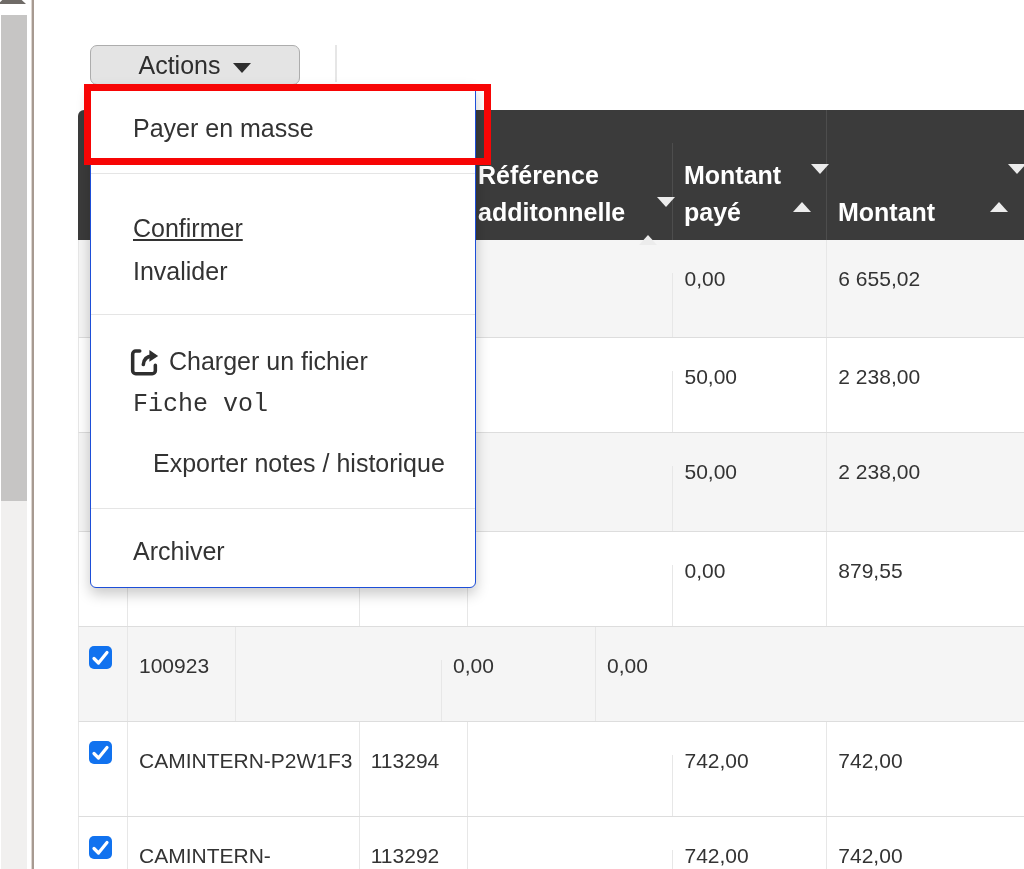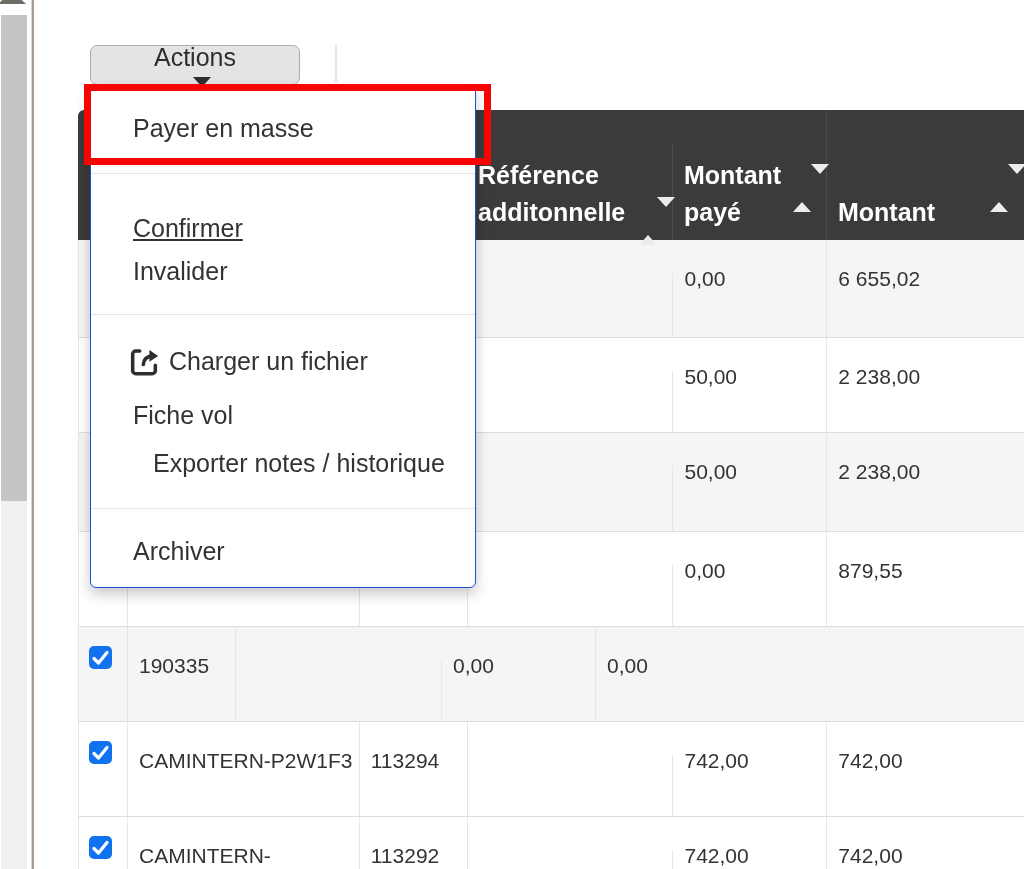--- a/index.html
+++ b/index.html
@@ -13,21 +13,21 @@
            border-bottom:13px solid #6f6b67; }
   .sb-thumb { position:absolute; left:1px; top:15px; width:26px; height:486px; background:#c6c5c4; }
   .sb-track { position:absolute; left:1px; top:501px; width:26px; height:368px; background:#f1f0ef; }
   .panel-line-light { position:absolute; left:31px; top:0; width:1px; height:869px; background:#dcd5d0; }
   .panel-line-dark  { position:absolute; left:32px; top:0; width:2px; height:869px; background:#a79a91; }
 
   
   .actions-btn { position:absolute; left:90px; top:45px; width:210px; height:40px;
                  background:#e4e4e4; border:1px solid #adadad; border-radius:7px;
                  display:flex; align-items:center; justify-content:center;
-                 font-size:25px; color:#2e2e2e; cursor:pointer;flex-direction:column; }
+                 font-size:25px; color:#2e2e2e; cursor:pointer; }
   .caret { display:inline-block; width:0; height:0; margin-left:13px; margin-top:5px;
            border-left:9px solid transparent; border-right:9px solid transparent;
            border-top:10px solid #2e2e2e; }
   .toolbar-divider { position:absolute; left:335px; top:45px; width:2px; height:37px; background:#e6e6e6; }
 
   
   .data-table { position:absolute; left:78px; top:110px; width:1100px; }
   .thead { display:flex; height:130px; background:#3b3b3b; border-radius:6px 0 0 0; }
   .th { position:relative; display:flex; flex-direction:column; justify-content:flex-end;
         padding:0 30px 9px 11px; color:#fff; font-weight:bold; font-size:25px; line-height:37px;
@@ -127,21 +127,21 @@
       <div class="td c1"></div>
     <div class="td c2"></div>
     <div class="td c3"></div>
     <div class="td c4">0,00</div>
     <div class="td c5">879,55</div>
   </div>
   <div class="trow stripe" style="height:95px;">
     <div class="td c0"><span class="checkbox"><svg viewBox="0 0 23 23">
             <polyline points="5,12.5 9.5,17 18,6.5" fill="none" stroke="#ffffff" stroke-width="3.2" stroke-linecap="round" stroke-linejoin="round"></polyline>
           </svg></span></div>
-    <div class="td c2">190335</div>
+    <div class="td c2">100923</div>
     <div class="td c3"></div>
     <div class="td c4">0,00</div>
     <div class="td c5">0,00</div>
   </div>
   <div class="trow" style="height:95px;">
     <div class="td c0"><span class="checkbox"><svg viewBox="0 0 23 23">
             <polyline points="5,12.5 9.5,17 18,6.5" fill="none" stroke="#ffffff" stroke-width="3.2" stroke-linecap="round" stroke-linejoin="round"></polyline>
           </svg></span></div>
     <div class="td c1">CAMINTERN-P2W1F3</div>
     <div class="td c2">113294</div>
@@ -174,19 +174,19 @@
   <div class="menu-item" style="top:170px;">Invalider</div>
   <div class="menu-divider" style="top:228px;"></div>
   <div class="menu-item with-icon" style="top:260px;">
     <svg class="share-icon" viewBox="0 0 24 24">
       <path d="M9 5 H6.2 C5 5 4 6 4 7.2 V18.8 C4 20 5 21 6.2 21 H17.8 C19 21 20 20 20 18.8 V15" fill="none" stroke="#2e2e2e" stroke-width="2.5" stroke-linecap="round"></path>
       <path d="M11.5 14.5 C11.8 10.5 14 8.6 18 8.4" fill="none" stroke="#2e2e2e" stroke-width="2.5" stroke-linecap="round"></path>
       <path d="M15.8 4.2 L22 8.4 L15.8 12.6 Z" fill="#2e2e2e"></path>
     </svg>
     <span>Charger un fichier</span>
   </div>
-  <div class="menu-item" style="top:314px;">Fiche vol</div>
+  <div class="menu-item" style="top:304px;font-family:Liberation Mono, monospace;">Fiche vol</div>
   <div class="menu-item" style="top:362px;margin-left:20px;">Exporter notes / historique</div>
   <div class="menu-divider" style="top:422px;"></div>
   <div class="menu-item" style="top:450px;">Archiver</div>
 </div>
 
 <div class="red-box"></div>
 
 </body></html>

